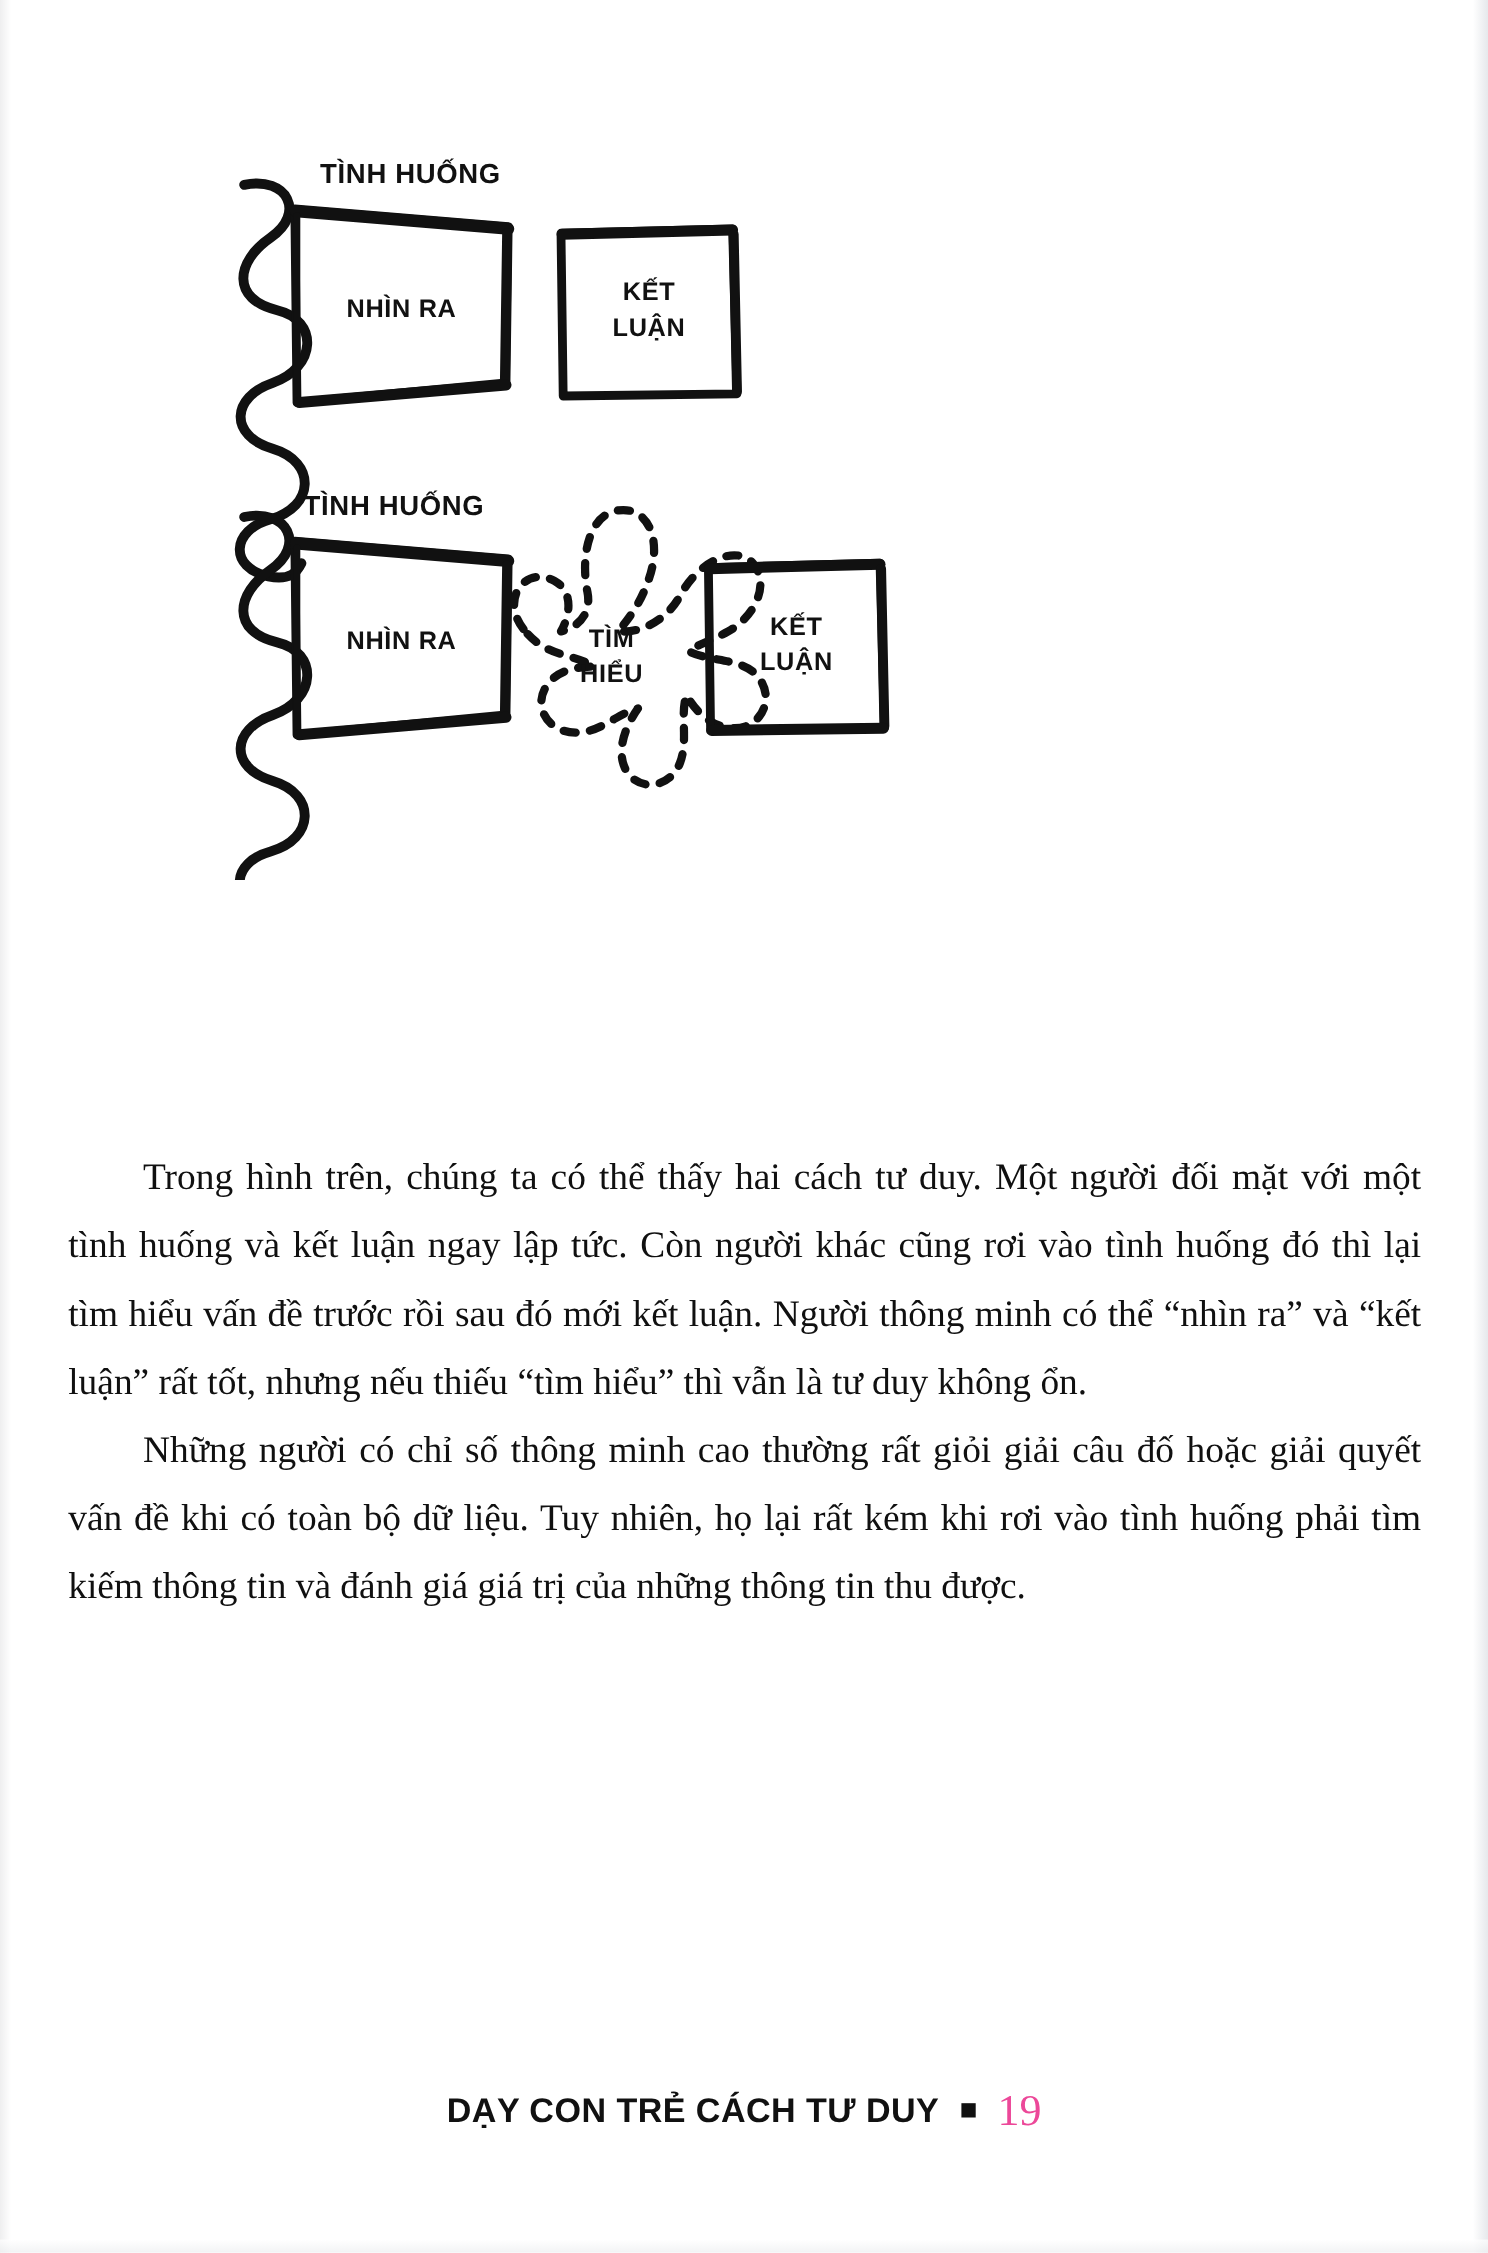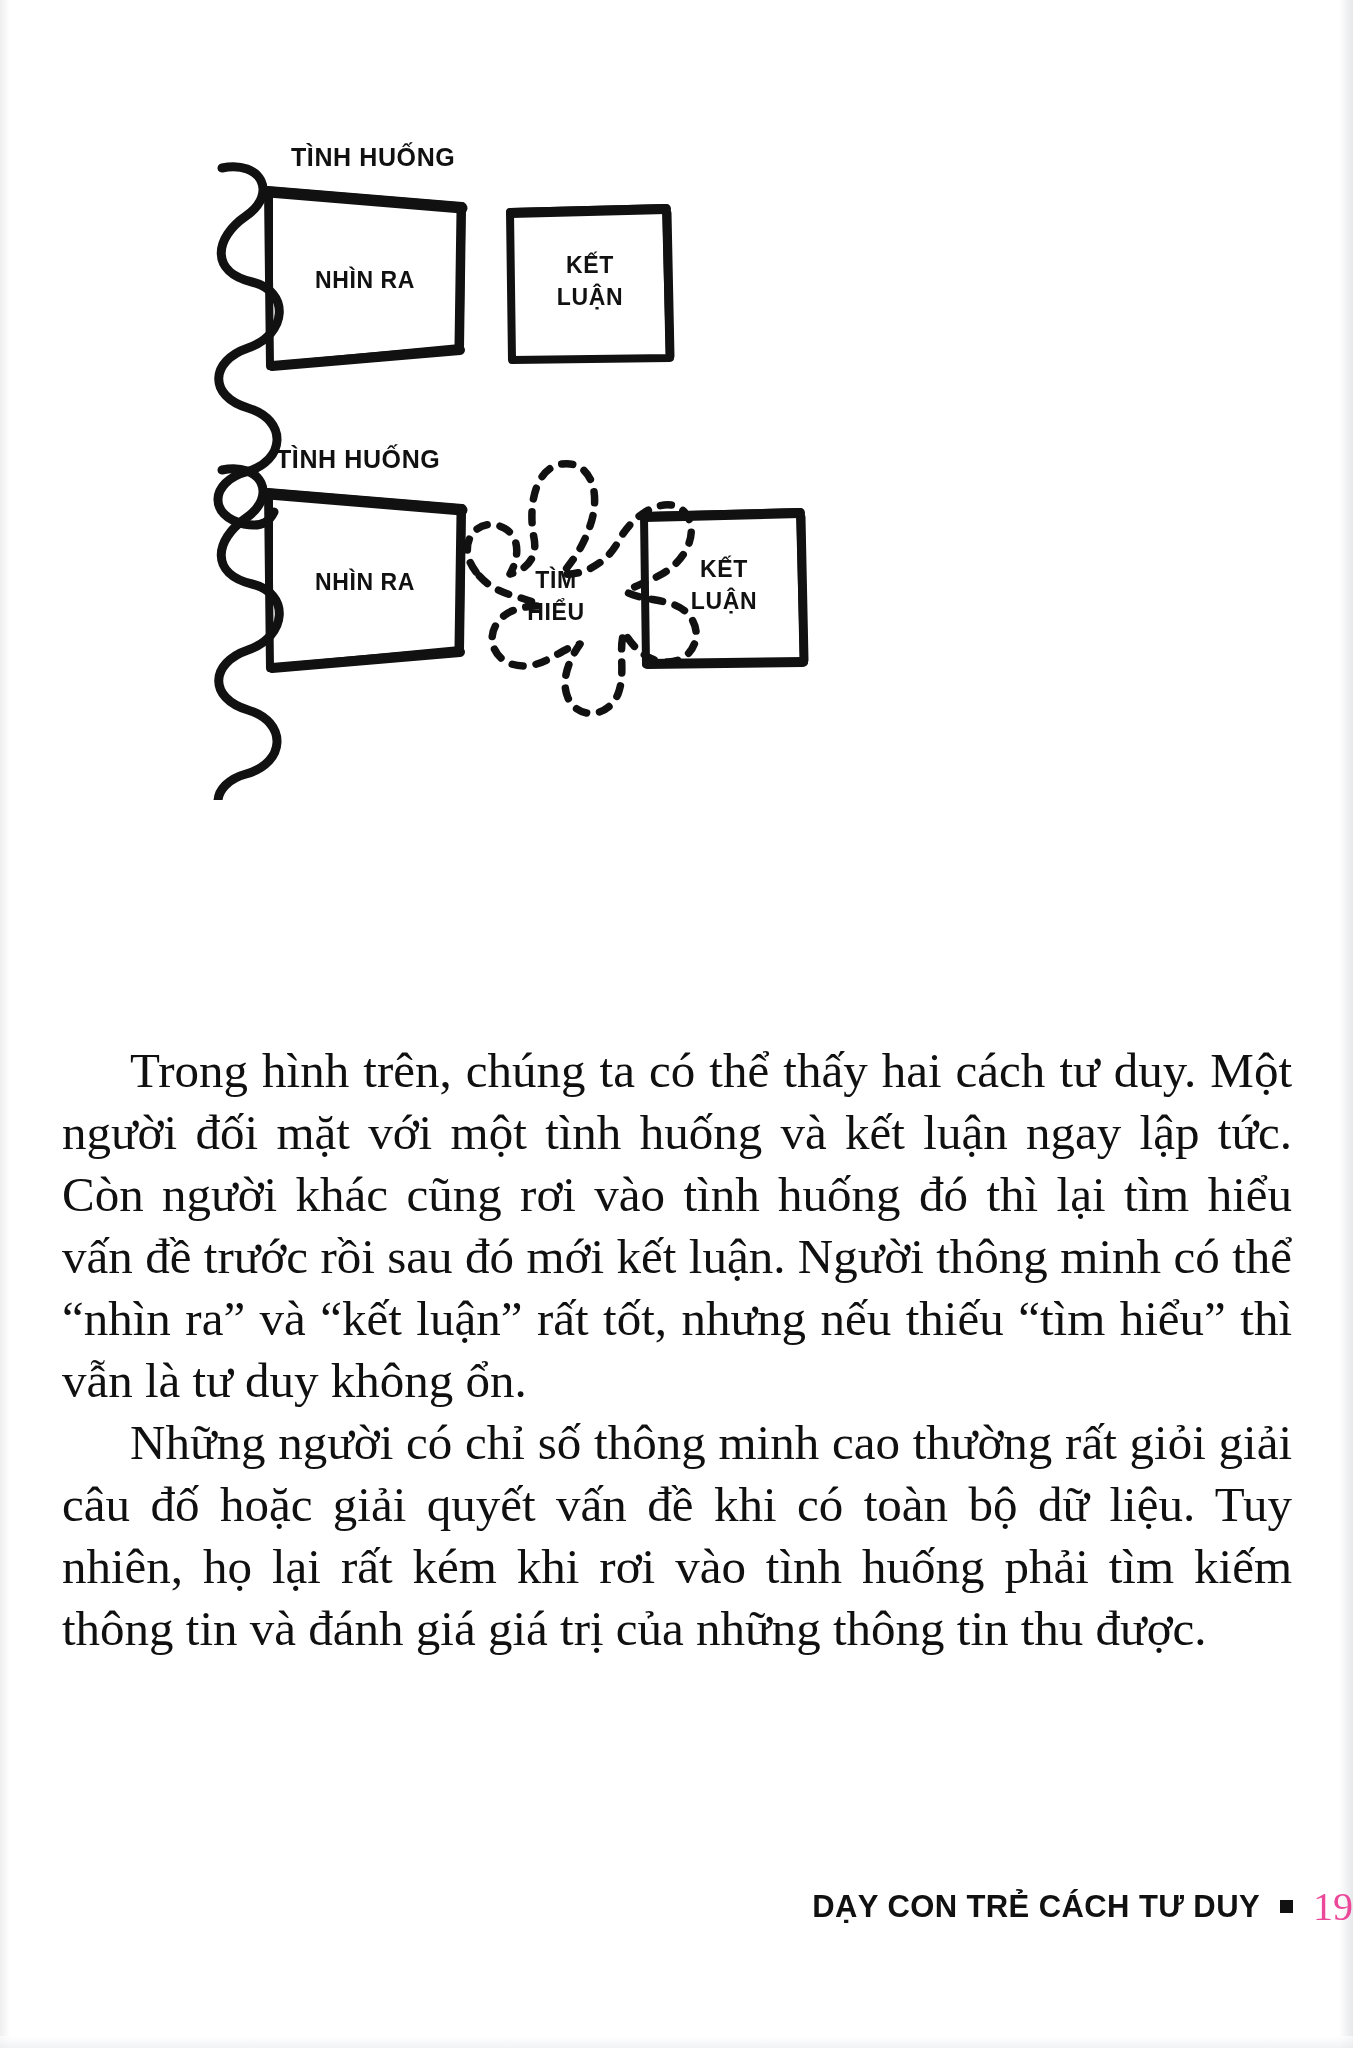--- a/index.html
+++ b/index.html
@@ -61,38 +61,38 @@
     letter-spacing: .6px;
   }
 
   
   .body-text {
     position: absolute;
     left: 62px;
     top: 1040px;
     width: 1230px;
     font-family: "Liberation Serif", serif;
-    font-size: 49px;
+    font-size: 34px;
     line-height: 62px;
     color: #101010;
     text-align: justify;
     text-justify: inter-word;
   }
   .body-text p {
     margin: 0 0 0 0;
     text-indent: 68px;
   }
 
   
   .footer {
     position: absolute;
     left: 0;
     right: 0;
-    bottom: 118px;
-    text-align: right;
+    bottom: 106px;
+    text-align: center;
     font-family: "Liberation Sans", sans-serif;
   }
   .footer-inner {
     display: inline-flex;
     align-items: center;
     gap: 16px;
   }
   .footer-title {
     font-weight: bold;
     font-size: 31px;

